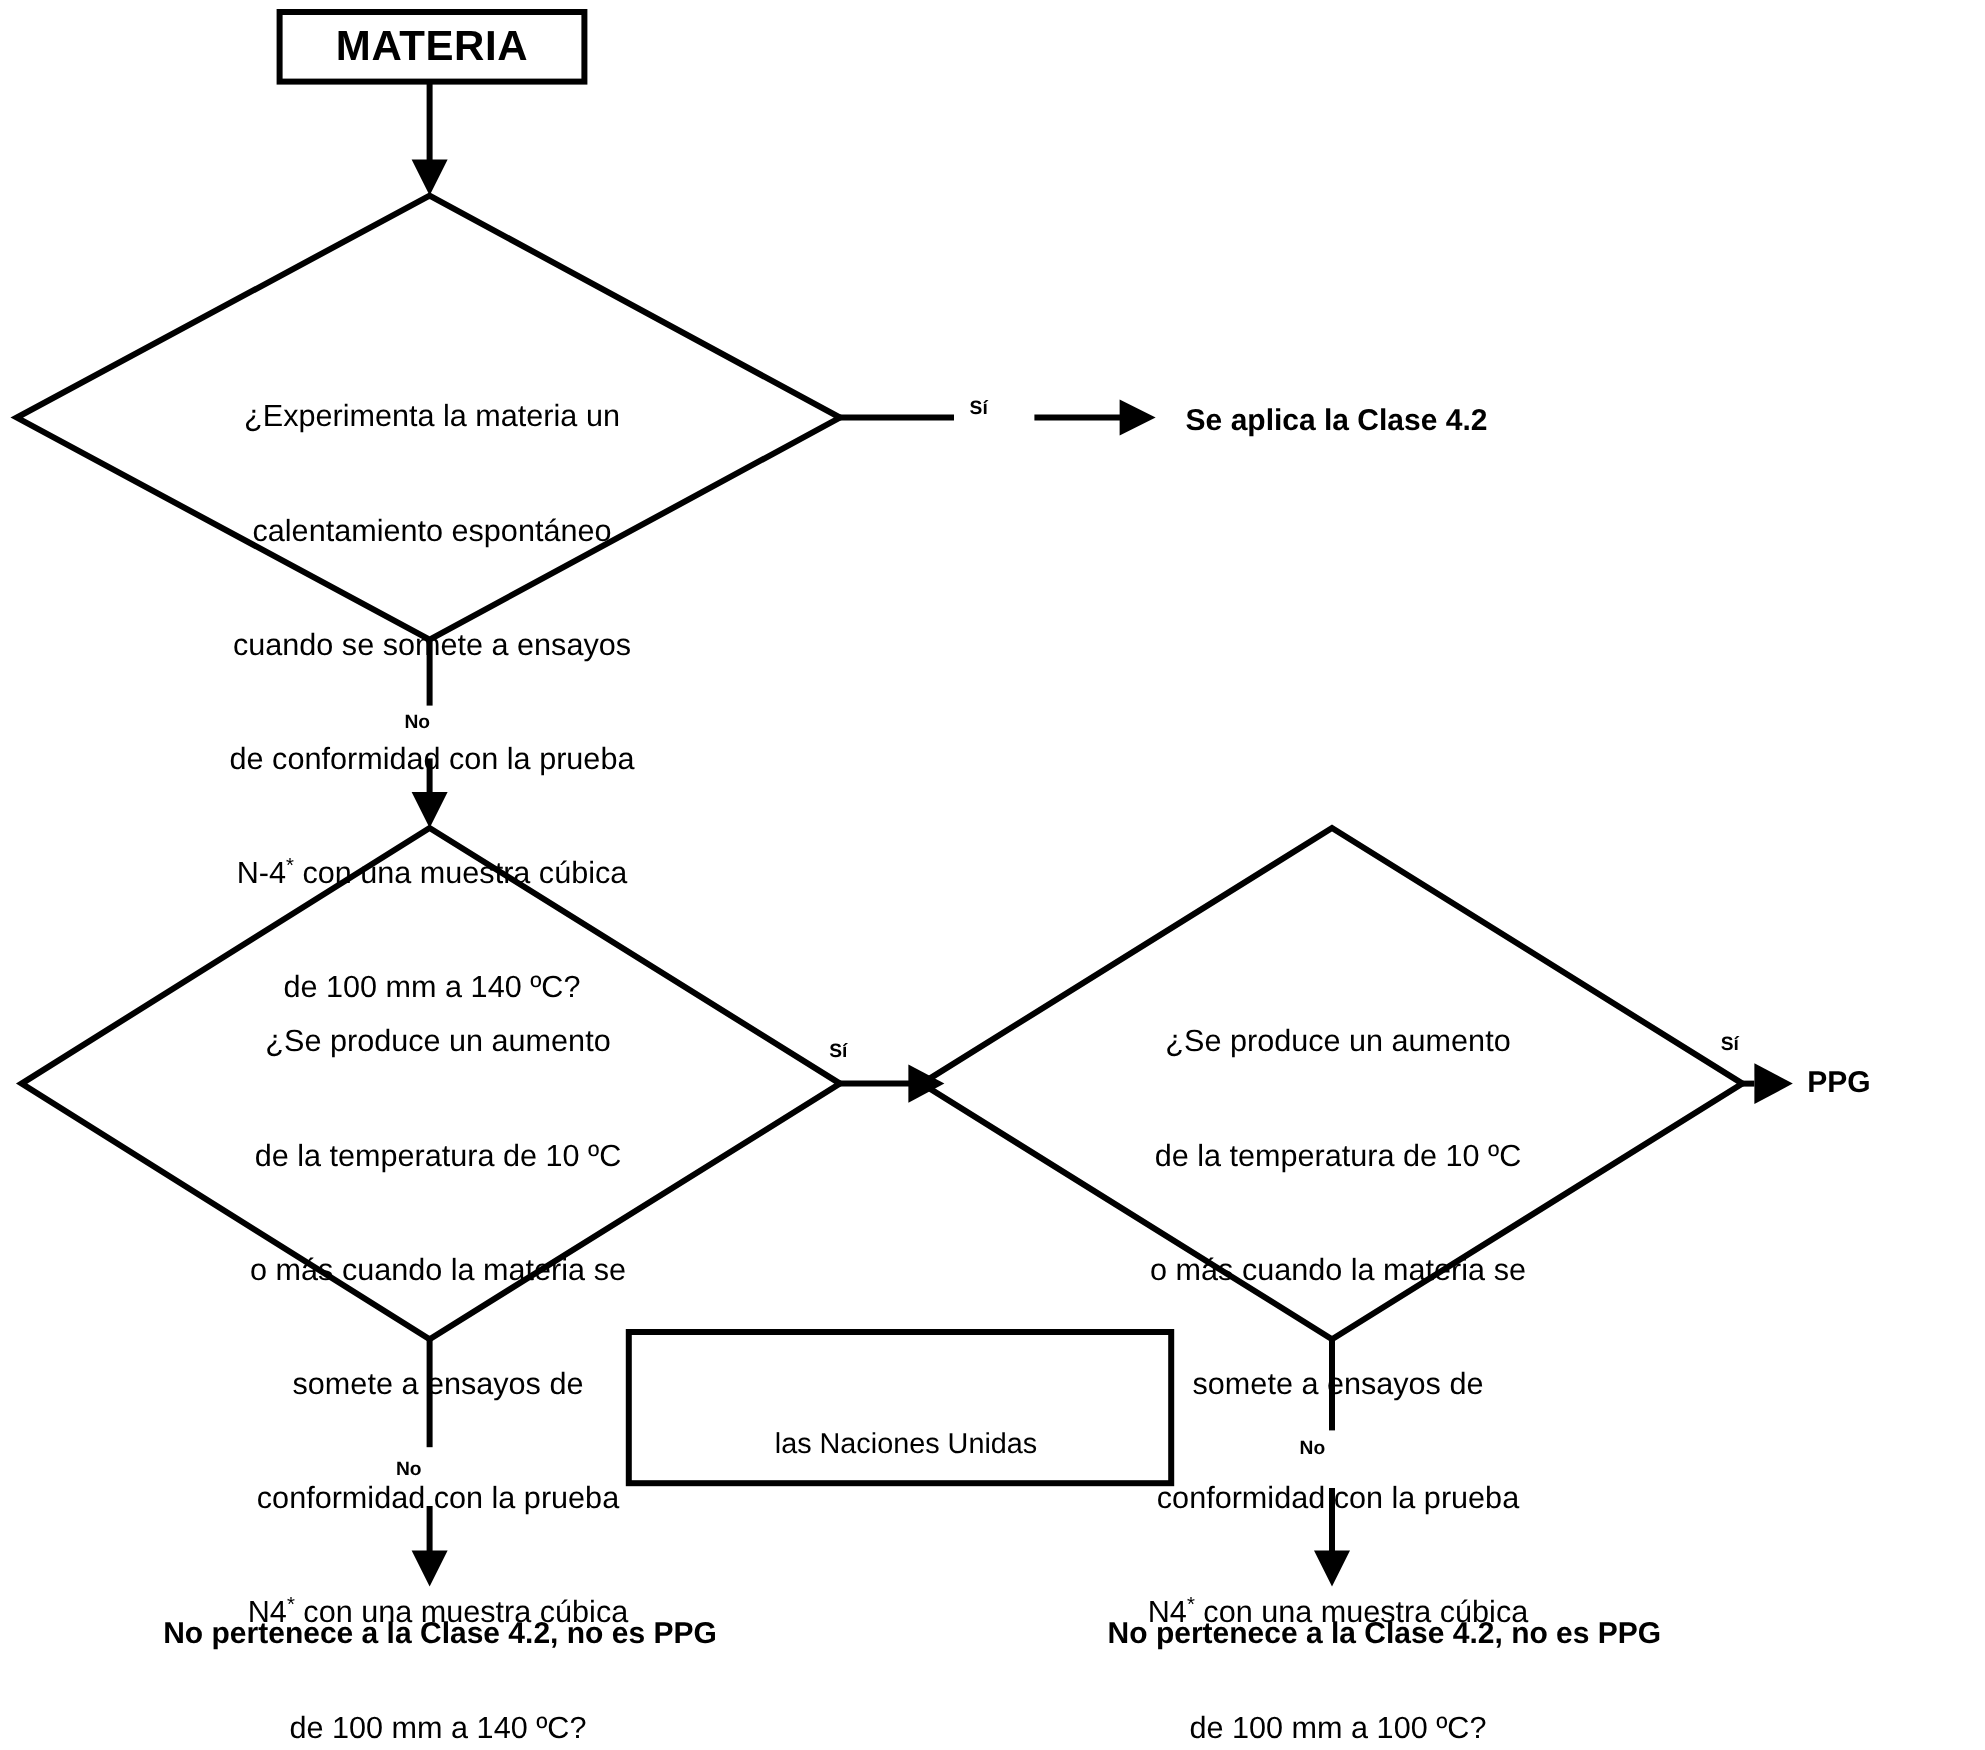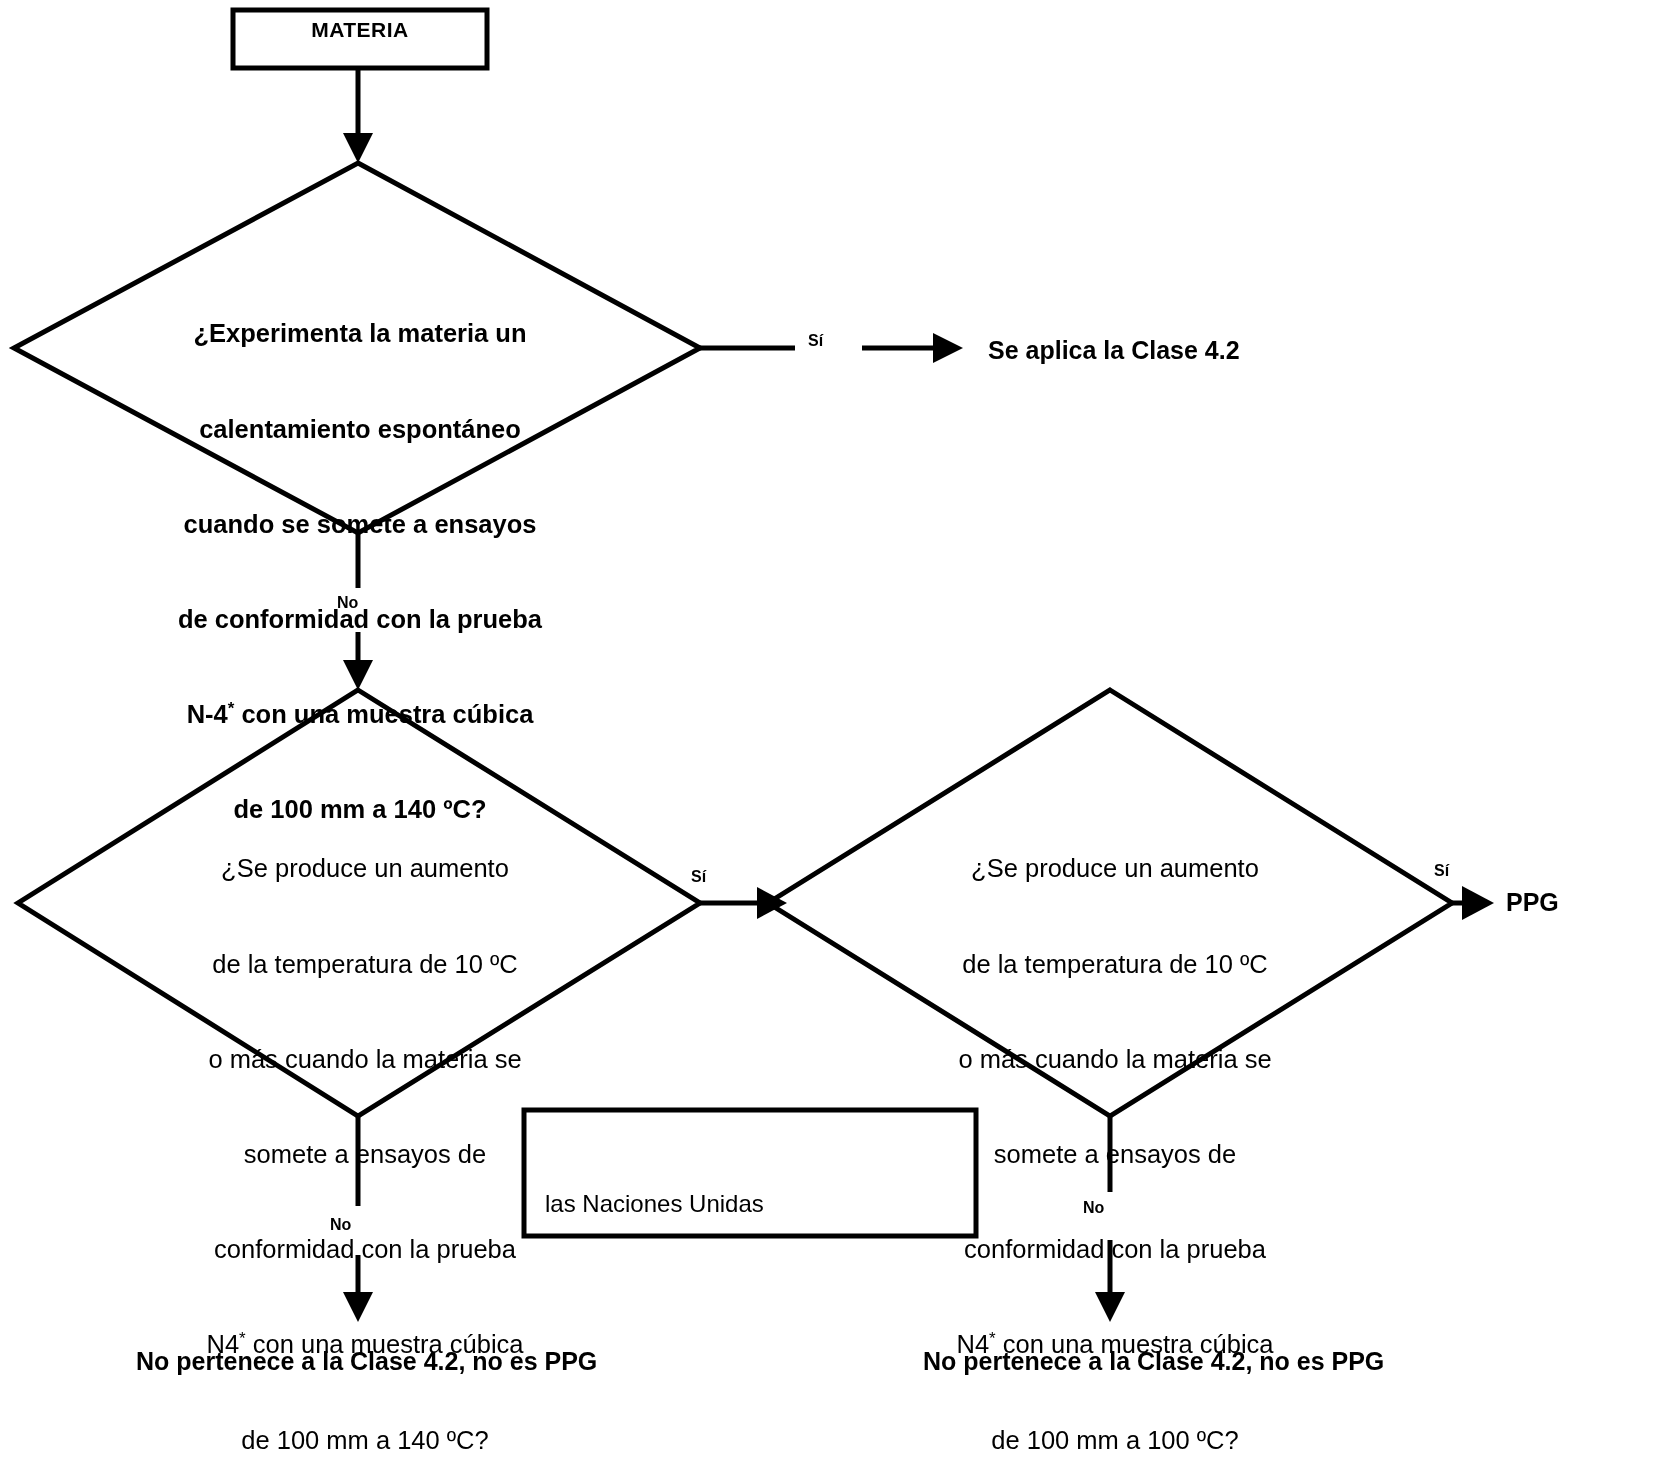--- a/index.html
+++ b/index.html
@@ -27,32 +27,32 @@
     position: absolute;
     white-space: pre;
     line-height: 1.18;
   }
   
   .start-text {
     left: 232px;
     top: 18px;
     width: 256px;
     text-align: center;
-    font-size: 21px;
+    font-size: 35px;
     font-weight: bold;
     letter-spacing: 0.5px;
   }
   
   .q-text {
     text-align: center;
     font-size: 25.5px;
     font-weight: normal;
     line-height: 1.245;
   }
-  #q1-text { left: 120px; top: 255px; width: 480px; font-weight: bold; }
+  #q1-text { left: 120px; top: 269px; width: 480px; }
   #q2-text { left: 145px; top: 790px; width: 440px; }
   #q3-text { left: 895px; top: 790px; width: 440px; }
 
   .sup {
     font-size: 17px;
     vertical-align: super;
     line-height: 0;
   }
 
   
@@ -79,21 +79,21 @@
 
   
   #note-text {
     left: 545px;
     top: 1124px;
     width: 420px;
     font-size: 24px;
     line-height: 1.34;
     text-align: justify;
   }
-  #note-text .last-line { text-align: left; }
+  #note-text .last-line { text-align: center; }
 </style>
 </head>
 <body>
 
 <div id="stage">
 
   <svg id="flow-svg" viewBox="0 0 1654 1458">
     <defs>
       <marker id="arrowhead" markerWidth="10" markerHeight="8" refX="9.5" refY="4" orient="auto" markerUnits="userSpaceOnUse">
         <path d="M0,0 L10,4 L0,8 Z" fill="#000000"></path>

